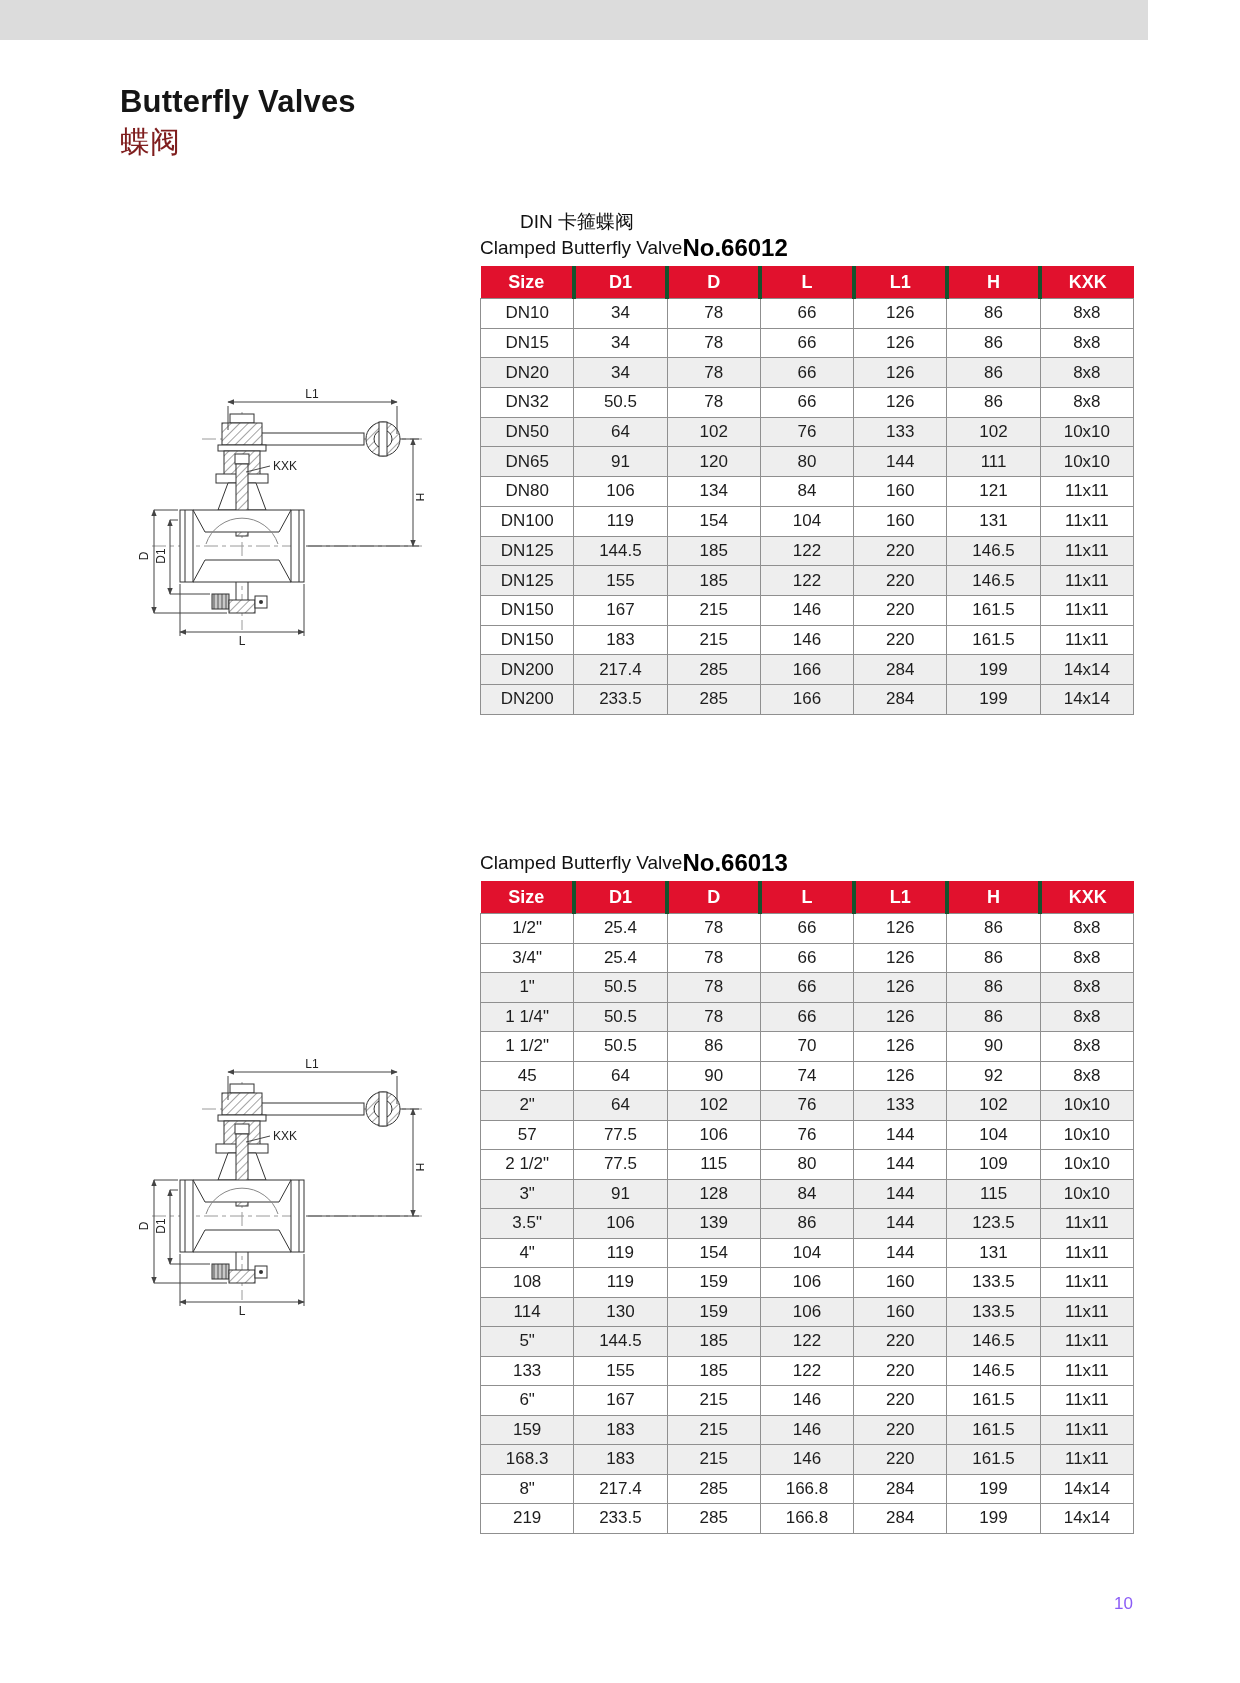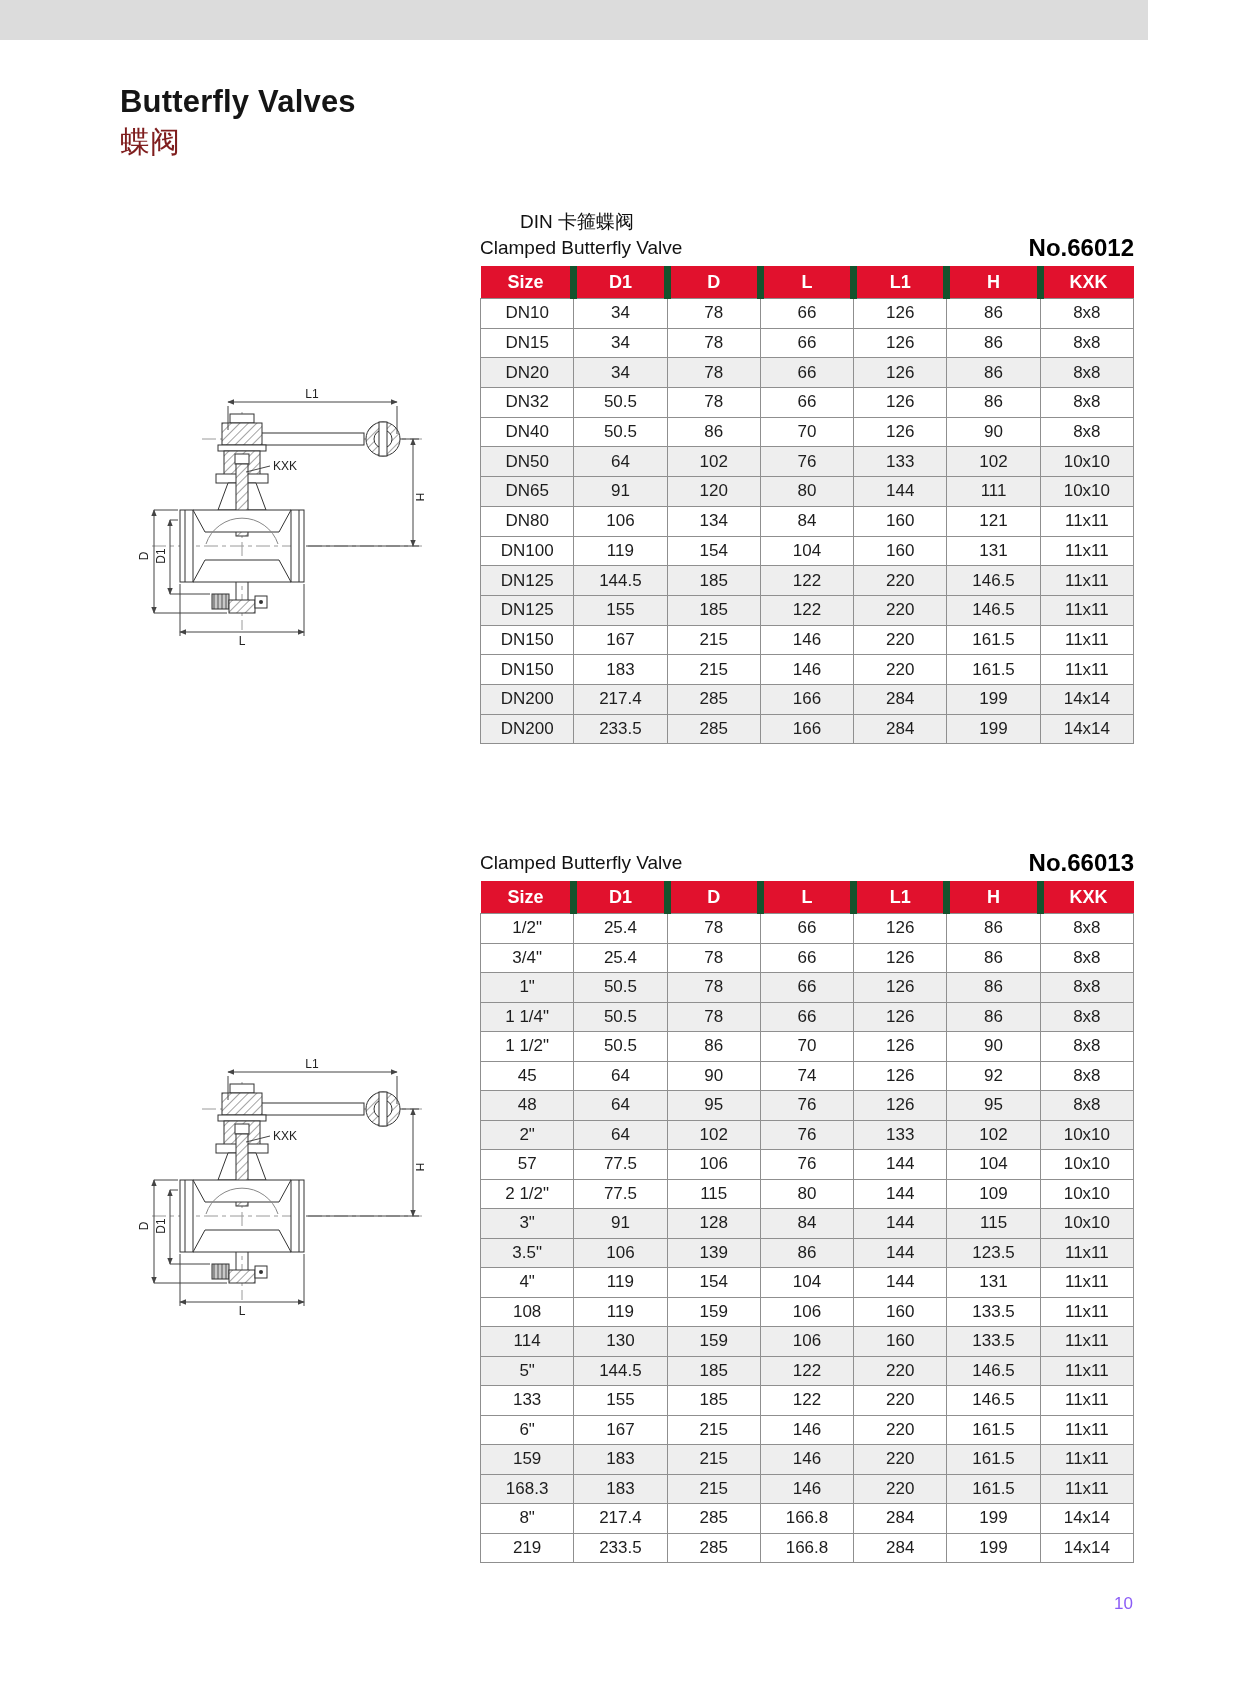--- a/index.html
+++ b/index.html
@@ -23,33 +23,33 @@
     letter-spacing:0.2px;
   }
   .cn-subtitle{
     position:absolute;left:120px;top:122px;
     font-size:30px;color:#7f1d1d;
   }
   .sec{position:absolute;left:480px;width:654px;}
   .sec1{top:210px;}
   .sec2{top:848px;}
   .sec-cn{font-size:19px;color:#111;line-height:23px;margin-left:40px;}
-  .sec-row{display:flex;justify-content:space-between;align-items:flex-end;margin-top:3px;}
+  .sec-row{display:flex;align-items:flex-end;margin-top:3px;}
   .sec-en{font-size:19px;color:#111;line-height:24px;}
   .sec-no{font-size:24px;font-weight:700;color:#000;line-height:24px;}
   table.valve{
     width:654px;margin-top:6px;
     border-collapse:collapse;table-layout:fixed;
     font-size:17px;
   }
   table.valve thead th{
     background:var(--red,#e1112d);
     color:#ffffff;font-weight:700;font-size:18px;
     height:32px;padding:0;text-align:center;
-    border-left:2px solid #ffffff;border-right:7px solid #14532d;
+    border-left:2px solid #ffffff;border-right:4px solid #14532d;
   }
   table.valve thead th:first-child{border-left:none;}
   table.valve thead th:last-child{border-right:none;}
   table.valve td{
     text-align:center;padding:0;
     border:1px solid #8f8f8f;
     color:#1d1d1d;background:#ffffff;
   }
   table.tbl1 td{height:28.7px;}
   table.tbl2 td{height:28.5px;}
@@ -207,29 +207,20 @@
           </tr>
           <tr>
             <td>DN32</td>
             <td>50.5</td>
             <td>78</td>
             <td>66</td>
             <td>126</td>
             <td>86</td>
             <td>8x8</td>
           </tr>
-          <tr>
-            <td>DN40</td>
-            <td>50.5</td>
-            <td>86</td>
-            <td>70</td>
-            <td>126</td>
-            <td>90</td>
-            <td>8x8</td>
-          </tr>
           <tr class="alt">
             <td>DN50</td>
             <td>64</td>
             <td>102</td>
             <td>76</td>
             <td>133</td>
             <td>102</td>
             <td>10x10</td>
           </tr>
           <tr class="alt">
@@ -387,29 +378,20 @@
           <tr>
             <td>45</td>
             <td>64</td>
             <td>90</td>
             <td>74</td>
             <td>126</td>
             <td>92</td>
             <td>8x8</td>
           </tr>
           <tr class="alt">
-            <td>48</td>
-            <td>64</td>
-            <td>95</td>
-            <td>76</td>
-            <td>126</td>
-            <td>95</td>
-            <td>8x8</td>
-          </tr>
-          <tr class="alt">
             <td>2"</td>
             <td>64</td>
             <td>102</td>
             <td>76</td>
             <td>133</td>
             <td>102</td>
             <td>10x10</td>
           </tr>
           <tr>
             <td>57</td>

